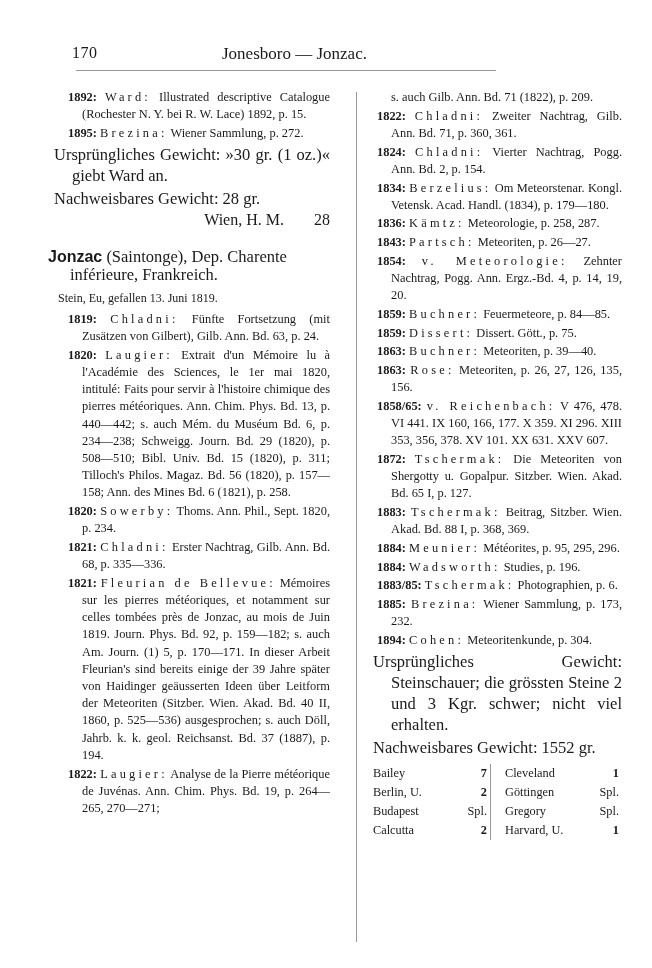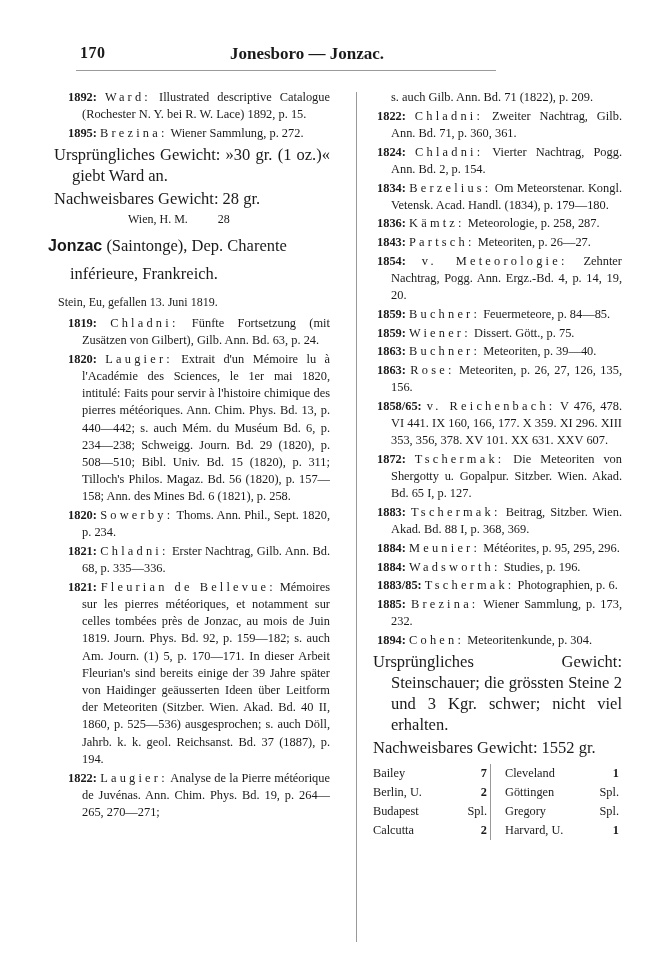--- a/index.html
+++ b/index.html
@@ -1,36 +1,36 @@
 <!DOCTYPE html>
 <html><head>
 <meta charset="utf-8">
 <style>
   html, body { margin: 0; padding: 0; background: #ffffff; }
   body { width: 652px; height: 968px; position: relative; overflow: hidden;
          font-family: "Liberation Serif", "DejaVu Serif", serif; color: #1a1a1a; }
-  .header { position: absolute; left: 80px; top: 44px; width: 413px; height: 26px; font-weight: bold; }
+  .header { position: absolute; left: 72px; top: 44px; width: 413px; height: 26px; }
   .page-num { position: absolute; left: 0; top: 0; font-size: 16px; letter-spacing: 0.5px; }
   .running-title { position: absolute; left: 0; right: 0; top: 0; text-align: left;
                    font-size: 17px; padding-left: 150px; box-sizing: border-box; width: 572px; }
   .header-rule { position: absolute; left: 76px; top: 70px; width: 420px; height: 1px;
                  background: #9a9a9a; }
   .col { position: absolute; top: 89px; font-size: 12.4px; line-height: 17.2px; }
   .col-left { left: 68px; width: 262px; }
   .col-right { left: 377px; width: 245px; }
   .divider { position: absolute; left: 356px; top: 92px; width: 1px; height: 850px; background: #999; }
   .entry { padding-left: 14px; text-indent: -14px; text-align: justify; margin-bottom: 1.5px; }
   .entry .yr { font-weight: bold; }
   .entry .au { letter-spacing: 3.2px; }
   .big { font-size: 16.5px; line-height: 21px; padding-left: 18px; text-indent: -18px;
          margin: 1px 0 2px -14px; text-align: justify; }
   .big-right { margin-left: -4px; }
-  .holding { font-size: 12px; padding-left: 60px; margin-bottom: 4px; }
+  .holding { font-size: 16px; padding-left: 60px; margin-bottom: 20px; text-align: right; }
   .holding span + span { margin-left: 30px; }
-  .locality { font-size: 16.5px; line-height: 28px; padding-left: 22px; text-indent: -22px;
+  .locality { font-size: 16.5px; line-height: 18px; padding-left: 22px; text-indent: -22px;
               margin: 2px 0 3px -20px; }
   .locality .name { font-family: "Liberation Sans", "DejaVu Sans", sans-serif; font-weight: bold; font-size: 16px; }
   .fall { font-size: 12px; line-height: 22px; margin: 0 0 2px -10px; }
   .coll-table { display: grid; grid-template-columns: 1fr auto 1fr auto; column-gap: 14px;
                 font-size: 12.3px; line-height: 19px; margin-left: -4px; margin-top: 6px; width: 246px; }
   .coll-table .cnt { text-align: right; font-weight: bold; }
   .coll-table .cnt.spl { font-weight: normal; }
   .coll-table .sep { border-right: 1px solid #999; padding-right: 3px; }
 </style>
 </head>
@@ -70,21 +70,21 @@
 <div class="col col-right">
   <div class="entry" style="text-indent:0;padding-left:14px">s. auch Gilb. Ann. Bd. 71 (1822), p. 209.</div>
   <div id="right-refs">
       <div class="entry"><span class="yr">1822:</span> <span class="au">Chladni:</span><span> Zweiter Nachtrag, Gilb. Ann. Bd. 71, p. 360, 361.</span></div>
       <div class="entry"><span class="yr">1824:</span> <span class="au">Chladni:</span><span> Vierter Nachtrag, Pogg. Ann. Bd. 2, p. 154.</span></div>
       <div class="entry"><span class="yr">1834:</span> <span class="au">Berzelius:</span><span> Om Meteorstenar. Kongl. Vetensk. Acad. Handl. (1834), p. 179—180.</span></div>
       <div class="entry"><span class="yr">1836:</span> <span class="au">Kämtz:</span><span> Meteorologie, p. 258, 287.</span></div>
       <div class="entry"><span class="yr">1843:</span> <span class="au">Partsch:</span><span> Meteoriten, p. 26—27.</span></div>
       <div class="entry"><span class="yr">1854:</span> <span class="au">v. Meteorologie:</span><span> Zehnter Nachtrag, Pogg. Ann. Ergz.-Bd. 4, p. 14, 19, 20.</span></div>
       <div class="entry"><span class="yr">1859:</span> <span class="au">Buchner:</span><span> Feuermeteore, p. 84—85.</span></div>
-      <div class="entry"><span class="yr">1859:</span> <span class="au">Wiener:</span><span> Dissert. Gött., p. 75.</span></div>
+      <div class="entry"><span class="yr">1859:</span> <span class="au">Dissert:</span><span> Dissert. Gött., p. 75.</span></div>
       <div class="entry"><span class="yr">1863:</span> <span class="au">Buchner:</span><span> Meteoriten, p. 39—40.</span></div>
       <div class="entry"><span class="yr">1863:</span> <span class="au">Rose:</span><span> Meteoriten, p. 26, 27, 126, 135, 156.</span></div>
       <div class="entry"><span class="yr">1858/65:</span> <span class="au">v. Reichenbach:</span><span> V 476, 478. VI 441. IX 160, 166, 177. X 359. XI 296. XIII 353, 356, 378. XV 101. XX 631. XXV 607.</span></div>
       <div class="entry"><span class="yr">1872:</span> <span class="au">Tschermak:</span><span> Die Meteoriten von Shergotty u. Gopalpur. Sitzber. Wien. Akad. Bd. 65 I, p. 127.</span></div>
       <div class="entry"><span class="yr">1883:</span> <span class="au">Tschermak:</span><span> Beitrag, Sitzber. Wien. Akad. Bd. 88 I, p. 368, 369.</span></div>
       <div class="entry"><span class="yr">1884:</span> <span class="au">Meunier:</span><span> Météorites, p. 95, 295, 296.</span></div>
       <div class="entry"><span class="yr">1884:</span> <span class="au">Wadsworth:</span><span> Studies, p. 196.</span></div>
       <div class="entry"><span class="yr">1883/85:</span> <span class="au">Tschermak:</span><span> Photographien, p. 6.</span></div>
       <div class="entry"><span class="yr">1885:</span> <span class="au">Brezina:</span><span> Wiener Sammlung, p. 173, 232.</span></div>
       <div class="entry"><span class="yr">1894:</span> <span class="au">Cohen:</span><span> Meteoritenkunde, p. 304.</span></div>

